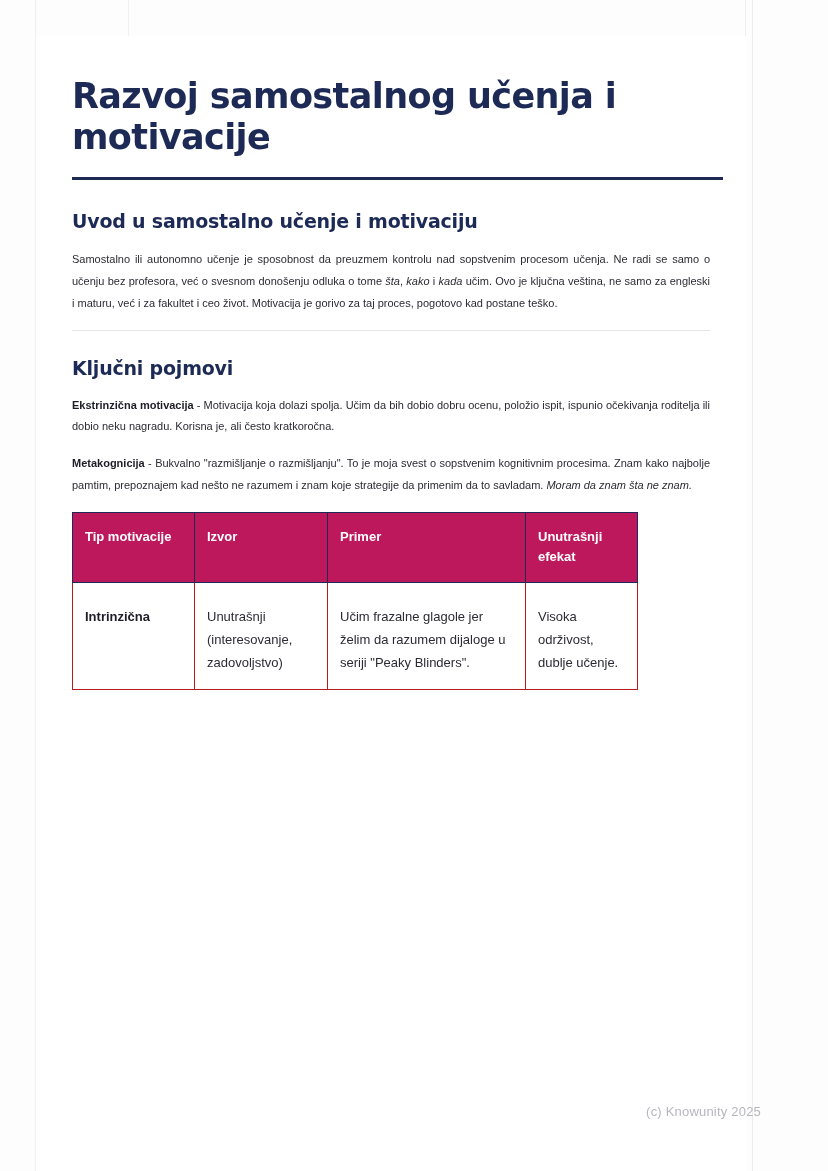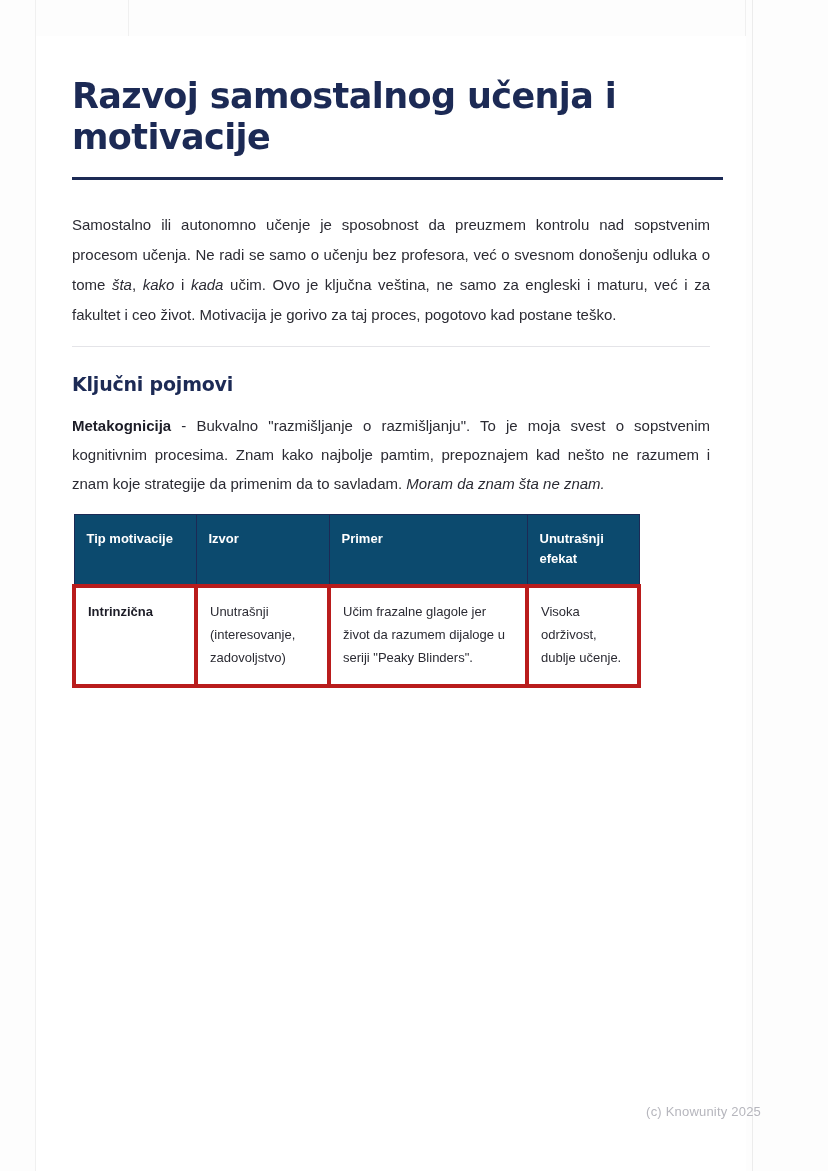--- a/index.html
+++ b/index.html
@@ -66,21 +66,21 @@
   h2.section-title {
     font-size: 19px;
     font-weight: bold;
     color: #1c2a55;
     margin: 0 0 16px 0;
     letter-spacing: -0.2px;
     font-family: "DejaVu Sans", sans-serif;
   }
 
   p.body-text {
-    font-size: 15px;
+    font-size: 11px;
     line-height: 2.0;
     color: #2b2b33;
     text-align: justify;
     margin: 12px 0 16px 0;
   }
   p.body-text.tight {
     line-height: 1.95;
   }
   .em { font-style: italic; }
   .strong { font-weight: bold; color: #1d1d27; }
@@ -91,36 +91,36 @@
     margin: 14px 0 26px 0;
   }
 
   table.motivation-table {
     border-collapse: collapse;
     width: 565px;
     margin-top: 10px;
     table-layout: fixed;
   }
   table.motivation-table th {
-    background: #0c4a6e;
+    background: #be185d;
     color: #ffffff;
     font-size: 13px;
     font-weight: bold;
     text-align: left;
     vertical-align: top;
     padding: 14px 12px 16px 12px;
     border: 1px solid #1c2a55;
     line-height: 1.5;
   }
   table.motivation-table td {
     font-size: 13px;
     color: #2b2b33;
     vertical-align: top;
-    padding: 13px 12px 14px 12px;
-    border: 4px solid #b91c1c;
+    padding: 23px 12px 14px 12px;
+    border: 1px solid #b91c1c;
     line-height: 1.75;
     margin-left: 24px;
   }
   table.motivation-table td.first-col {
     font-weight: bold;
     color: #1d1d27;
   }
   col.c1 { width: 122px; }
   col.c2 { width: 133px; }
   col.c3 { width: 198px; }
@@ -144,30 +144,34 @@
   <div class="guide g2"></div>
   <div class="guide g3"></div>
   <div class="guide g4"></div>
 
   <div class="sheet">
     <div class="content">
 
       <h1 class="doc-title">Razvoj samostalnog učenja i motivacije</h1>
       <div class="title-rule"></div>
 
+      <h2 class="section-title">Uvod u samostalno učenje i motivaciju</h2>
       <p class="body-text">
         <span>Samostalno ili autonomno učenje je sposobnost da preuzmem kontrolu nad sopstvenim procesom učenja. Ne radi se samo o učenju bez profesora, već o svesnom donošenju odluka o tome </span><span class="em">šta</span><span>, </span><span class="em">kako</span><span> i </span><span class="em">kada</span><span> učim. Ovo je ključna veština, ne samo za engleski i maturu, već i za fakultet i ceo život. Motivacija je gorivo za taj proces, pogotovo kad postane teško.</span>
       </p>
 
       <div class="divider"></div>
 
       <h2 class="section-title">Ključni pojmovi</h2>
 
 
 
+      <p class="body-text tight">
+        <span class="strong">Ekstrinzična motivacija</span><span> - </span><span>Motivacija koja dolazi spolja. Učim da bih dobio dobru ocenu, položio ispit, ispunio očekivanja roditelja ili dobio neku nagradu. Korisna je, ali često kratkoročna.</span>
+      </p>
 
       <p class="body-text tight">
         <span class="strong">Metakognicija</span><span> - </span><span>Bukvalno "razmišljanje o razmišljanju". To je moja svest o sopstvenim kognitivnim procesima. Znam kako najbolje pamtim, prepoznajem kad nešto ne razumem i znam koje strategije da primenim da to savladam. </span><span class="em">Moram da znam šta ne znam.</span>
       </p>
 
       <table class="motivation-table">
         <colgroup>
           <col class="c1">
             <col class="c2">
             <col class="c3">
@@ -178,21 +182,21 @@
             <th>Tip motivacije</th>
             <th>Izvor</th>
             <th>Primer</th>
             <th>Unutrašnji efekat</th>
           </tr>
         </thead>
         <tbody>
           <tr>
             <td class="first-col">Intrinzična</td>
             <td>Unutrašnji (interesovanje, zadovoljstvo)</td>
-            <td>Učim frazalne glagole jer život da razumem dijaloge u seriji "Peaky Blinders".</td>
+            <td>Učim frazalne glagole jer želim da razumem dijaloge u seriji "Peaky Blinders".</td>
             <td>Visoka održivost, dublje učenje.</td>
           </tr>
         </tbody>
       </table>
 
     </div>
   </div>
 
   <div class="watermark">(c) Knowunity 2025</div>
 

